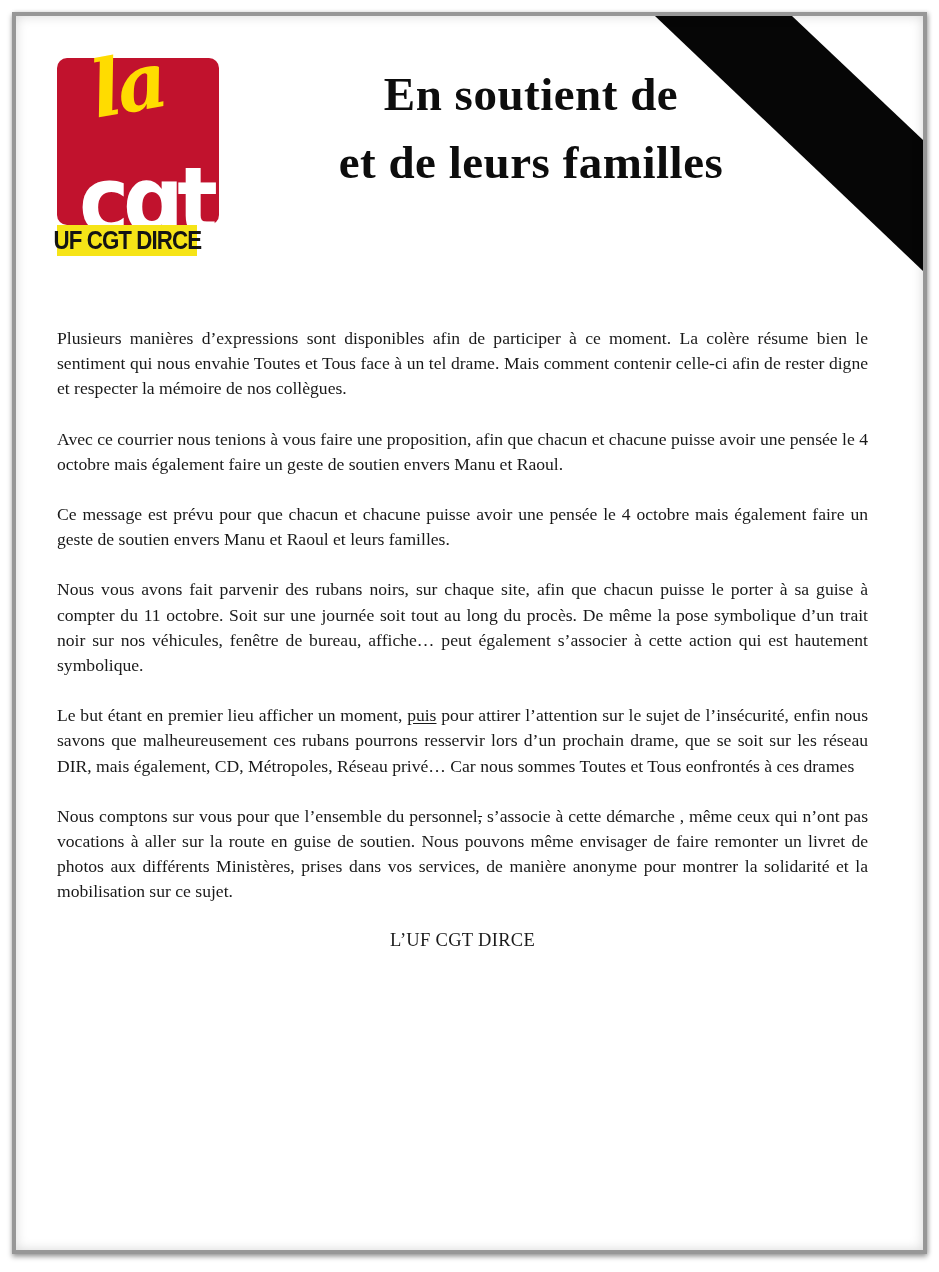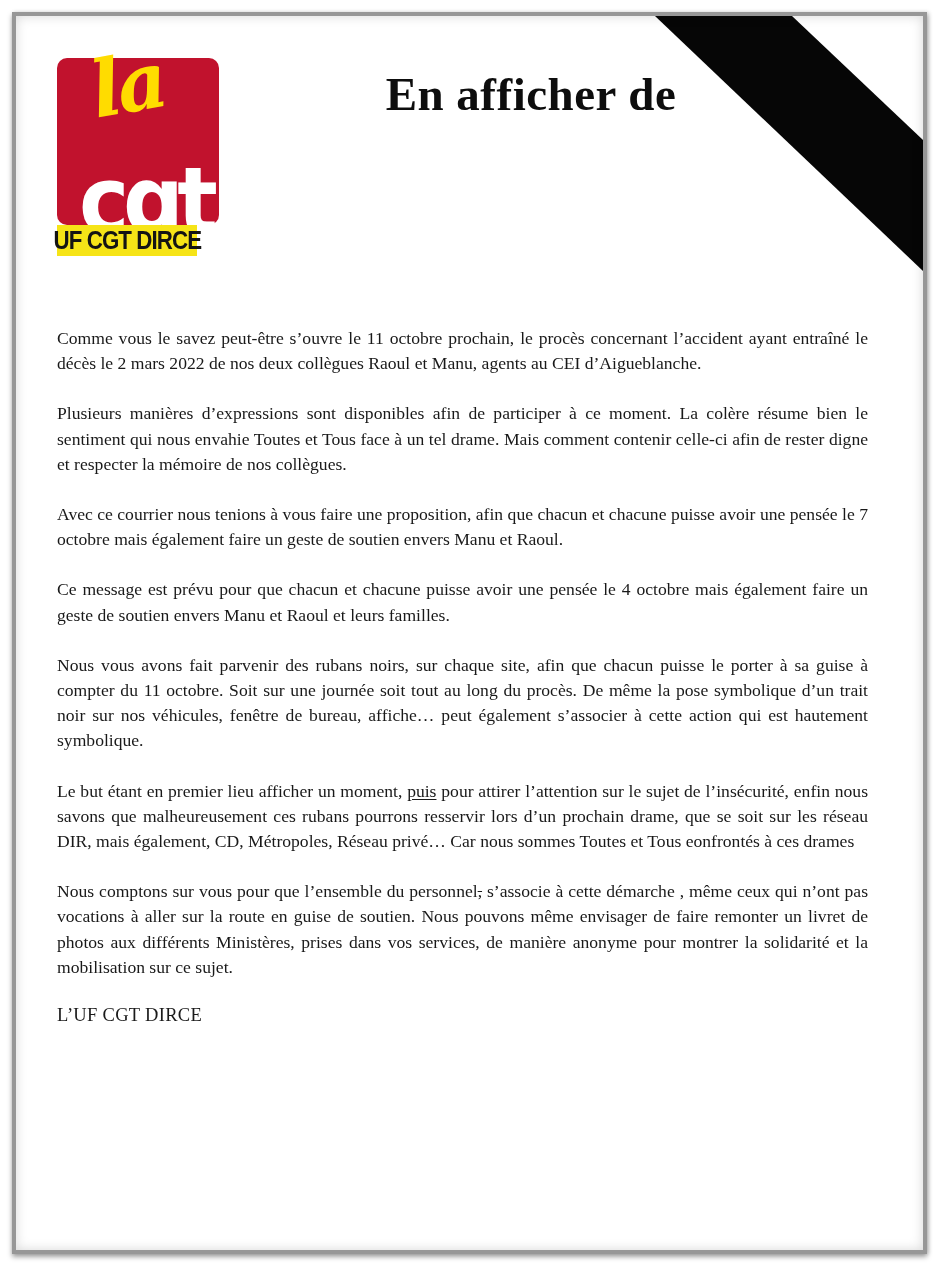--- a/index.html
+++ b/index.html
@@ -144,49 +144,50 @@
     text-underline-offset: 2px;
   }
   .content p.para s {
     text-decoration: line-through;
   }
   .signature {
     margin-top: 17px;
     font-size: 18.5px;
     color: #1a1a1a;
     letter-spacing: 0.3px;
+    text-align: center;
   }
 </style>
 </head>
 <body>
 
 <div class="page">
 
   <div class="ribbon"></div>
 
   <div class="header">
     <div class="logo-box">
       <div class="logo-red">
         <span class="logo-la">la</span>
         <span class="logo-cgt">cgt</span>
       </div>
       <div class="logo-banner">
         <span>UF CGT DIRCE</span>
       </div>
     </div>
     <div class="title-block">
-      <div>En afficher de</div>
+      <div>En soutient de</div>
+      <div>et de leurs familles</div>
     </div>
   </div>
 
   <div class="content">
     <div>
-        <p class="para"><span>Comme vous le savez peut-être s’ouvre le 11 octobre prochain, le procès concernant l’accident ayant entraîné le décès le 2 mars 2022 de nos deux collègues Raoul et Manu, agents au CEI d’Aigueblanche.</span></p>
         <p class="para"><span>Plusieurs manières d’expressions sont disponibles afin de participer à ce moment. La colère résume bien le sentiment qui nous envahie Toutes et Tous face à un tel drame. Mais comment contenir celle-ci afin de rester digne et respecter la mémoire de nos collègues.</span></p>
-        <p class="para"><span>Avec ce courrier nous tenions à vous faire une proposition, afin que chacun et chacune puisse avoir une pensée le 7 octobre mais également faire un geste de soutien envers Manu et Raoul.</span></p>
+        <p class="para"><span>Avec ce courrier nous tenions à vous faire une proposition, afin que chacun et chacune puisse avoir une pensée le 4 octobre mais également faire un geste de soutien envers Manu et Raoul.</span></p>
         <p class="para"><span>Ce message est prévu pour que chacun et chacune puisse avoir une pensée le 4 octobre mais également faire un geste de soutien envers Manu et Raoul et leurs familles.</span></p>
         <p class="para"><span>Nous vous avons fait parvenir des rubans noirs, sur chaque site, afin que chacun puisse le porter à sa guise à compter du 11 octobre. Soit sur une journée soit tout au long du procès. De même la pose symbolique d’un trait noir sur nos véhicules, fenêtre de bureau, affiche… peut également s’associer à cette action qui est hautement symbolique.</span></p>
         <p class="para"><span>Le but étant en premier lieu  afficher un moment, </span><u>puis</u><span> pour attirer l’attention sur le sujet de l’insécurité, enfin nous savons que malheureusement ces rubans pourrons resservir lors d’un prochain drame, que se soit sur les réseau DIR, mais également, CD, Métropoles, Réseau privé… Car nous sommes Toutes et Tous eonfrontés à ces drames</span></p>
         <p class="para"><span>Nous comptons sur vous pour que l’ensemble du personnel</span><s>,</s><span> s’associe à cette démarche , même ceux qui n’ont pas vocations à aller sur la route en guise de soutien. Nous pouvons même envisager de faire remonter un livret de photos aux différents Ministères, prises  dans vos services, de manière anonyme pour montrer la solidarité et la mobilisation sur ce sujet.</span></p>
       </div>
     <div class="signature">L’UF CGT DIRCE</div>
   </div>
 
 </div>
 

